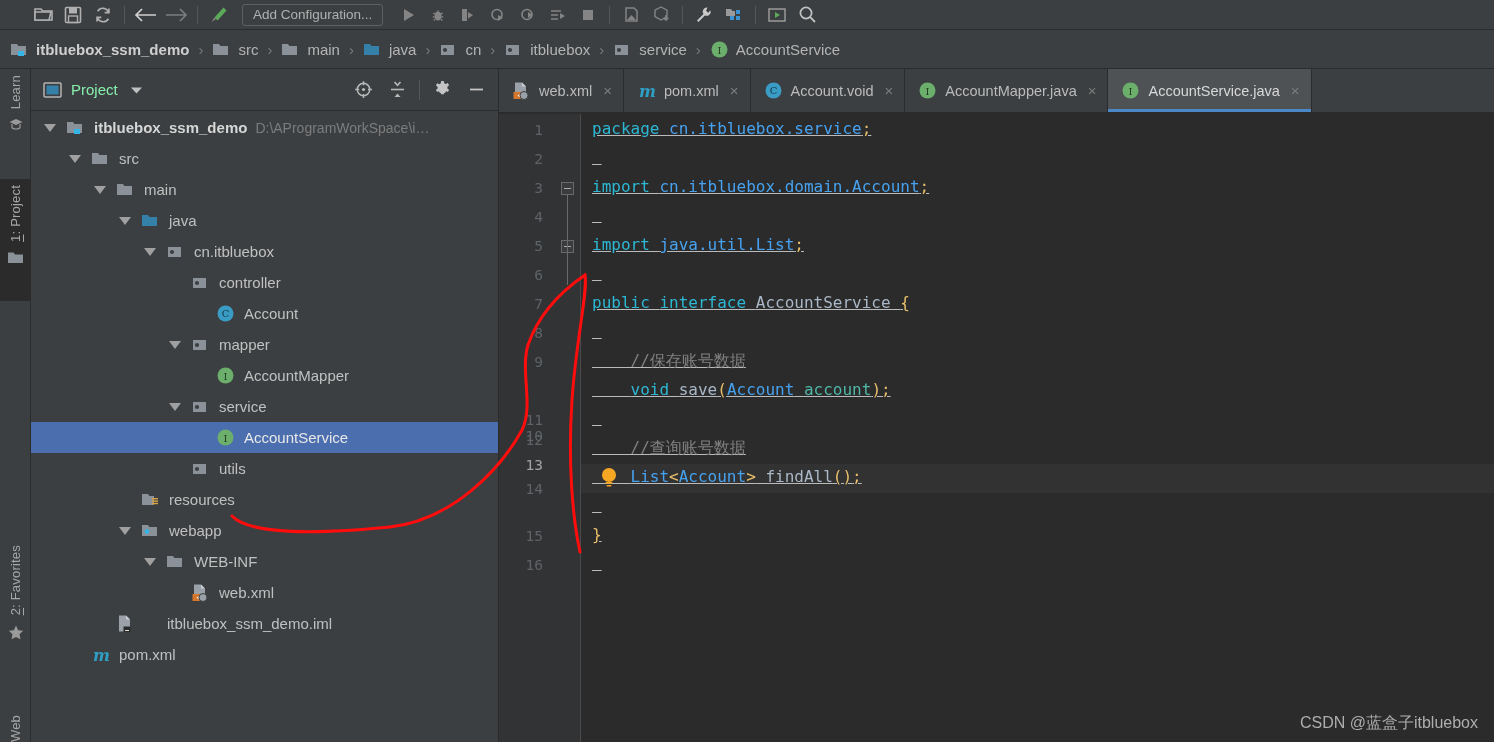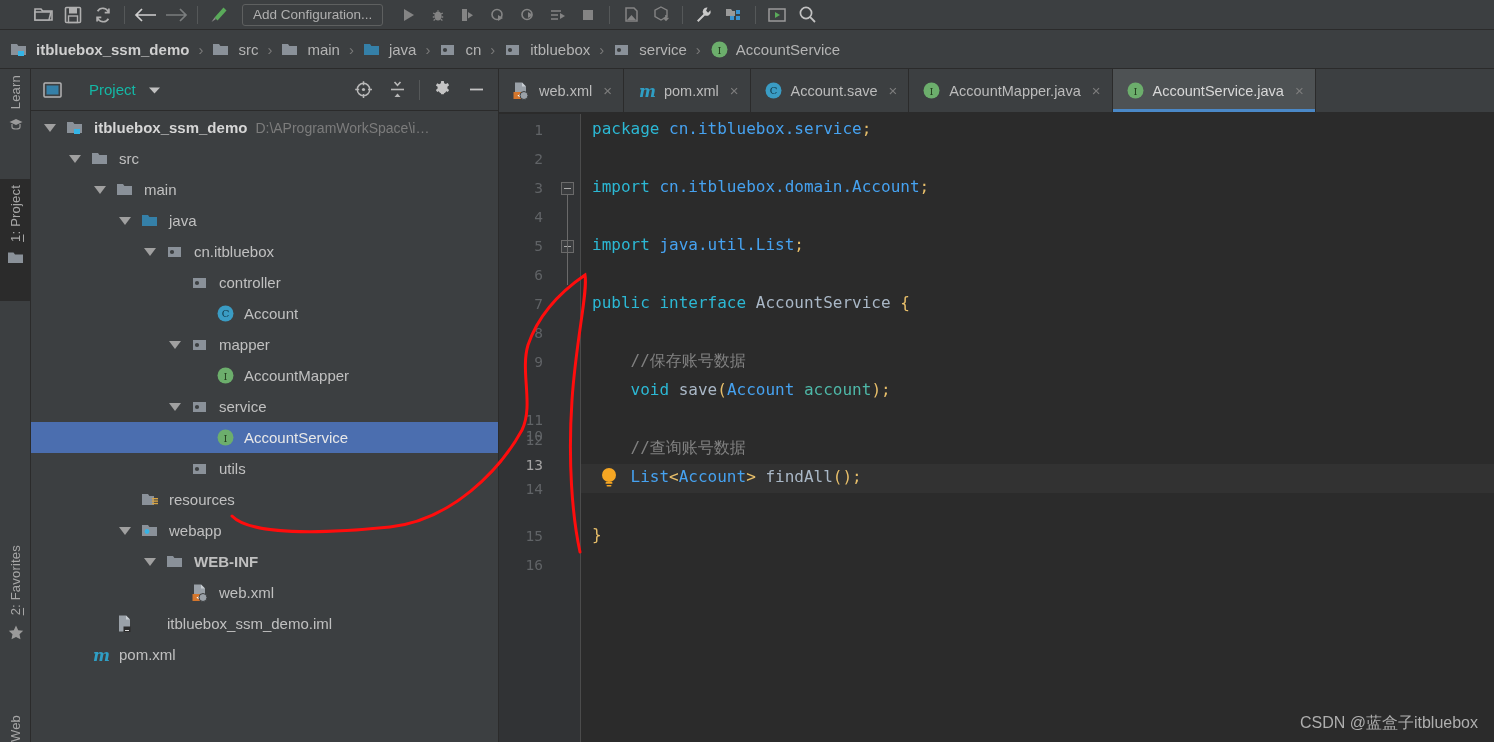--- a/index.html
+++ b/index.html
@@ -56,21 +56,21 @@
 
   
   .proj-panel {
     position:absolute; left:31px; top:69px; width:468px; height:673px;
     background:#3c3f41; border-right:1px solid #2b2b2b;
   }
   .proj-head {
     height:42px; display:flex; align-items:center; padding:0 6px 0 12px;
     background:#3c3f41; border-bottom:1px solid #2b2b2b;
   }
-  .proj-title { font-size:15px; color:#14b8a6; margin-left:27px; }
+  .proj-title { font-size:15px; color:#86efac; margin-left:9px; }
   .chev { margin-left:12px; }
   .ph-icons { margin-left:auto; display:flex; align-items:center; gap:2px; }
   .ph-ico { width:32px; height:28px; display:flex; align-items:center; justify-content:center; }
   .ph-sep { width:1px; height:20px; background:#555859; margin:0 4px; }
 
   .tree { position:absolute; top:43px; left:0; right:0; bottom:0; background:#3c3f41; overflow:hidden; }
   .row { height:31px; display:flex; align-items:center; white-space:nowrap; }
   .row.sel { background:#4b6eaf; }
   .row .lbl { font-size:15px; color:#c0c0c0; }
   .row.sel .lbl { color:#e8e8e8; }
@@ -118,21 +118,21 @@
   }
   .fold::before { content:""; width:7px; height:1px; background:#a9a9a9; }
   .bulb { position:absolute; left:100px; width:22px; height:29px; }
   .curline-hl { position:absolute; left:82px; right:0; height:29px; background:#323232; }
 
   .code {
     position:absolute; left:82px; top:0; right:0; bottom:0;
     font-family:"DejaVu Sans Mono", monospace; font-size:16px; line-height:29px;
     white-space:pre; padding-left:11px;
   }
-  .ln { height:29px; }
+  .ln { height:29px;text-decoration:underline; }
   .kb { color:#2cb8d4; }
   .cm { color:#808080; }
   .ty { color:#46a2f0; }
   .y  { color:#e8bf6a; }
   .tealv { color:#4eb8a8; }
   .w  { color:#a9b7c6; }
 
   .watermark {
     position:absolute; right:16px; bottom:8px; font-size:16px; color:#aeaeae;
     font-family:"Liberation Sans", sans-serif;
@@ -548,21 +548,21 @@
             <span class="arrow arr-down"></span>
           </span>
           <span class="ico-slot">
             <svg width="19" height="16" viewBox="0 0 19 16">
               <path d="M1 2h6l1.4 2H16v9H1z" fill="#8a9199"></path>
               <circle cx="6" cy="8.5" r="2.4" fill="#35b4e6"></circle>
             </svg>
           </span>
           <span class="lbl">webapp</span>
         </div>
-        <div class="row" style="padding-left: 106px; font-weight: bold;">
+        <div class="row" style="padding-left: 106px;">
           <span class="arr-slot">
             <span class="arrow arr-down"></span>
           </span>
           <span class="ico-slot">
             <svg width="19" height="16" viewBox="0 0 19 16">
               <path d="M1 2h6l1.4 2H16v9H1z" fill="#8a9199"></path>
             </svg>
           </span>
           <span class="lbl">WEB-INF</span>
         </div>
@@ -621,21 +621,21 @@
             <text x="2" y="15.5" font-size="16" fill="#2f9ec4" font-family="DejaVu Serif, serif" font-style="italic" font-weight="bold">m</text>
           </svg>
           <span class="tname">pom.xml</span>
           <span class="xclose">×</span>
         </div>
         <div class="tab">
           <svg width="19" height="19" viewBox="0 0 19 19">
             <circle cx="9.5" cy="9.5" r="8" fill="#3a9cc4"></circle>
             <text x="9.5" y="13.4" font-size="10" fill="#0f3647" text-anchor="middle" font-family="DejaVu Serif, serif">C</text>
           </svg>
-          <span class="tname">Account.save</span>
+          <span class="tname">Account.void</span>
           <span class="xclose">×</span>
         </div>
         <div class="tab">
           <svg width="19" height="19" viewBox="0 0 19 19">
             <circle cx="9.5" cy="9.5" r="8" fill="#6cae6c"></circle>
             <text x="9.5" y="13.6" font-size="10" fill="#24401f" text-anchor="middle" font-family="DejaVu Serif, serif">I</text>
           </svg>
           <span class="tname">AccountMapper.java</span>
           <span class="xclose">×</span>
         </div>

